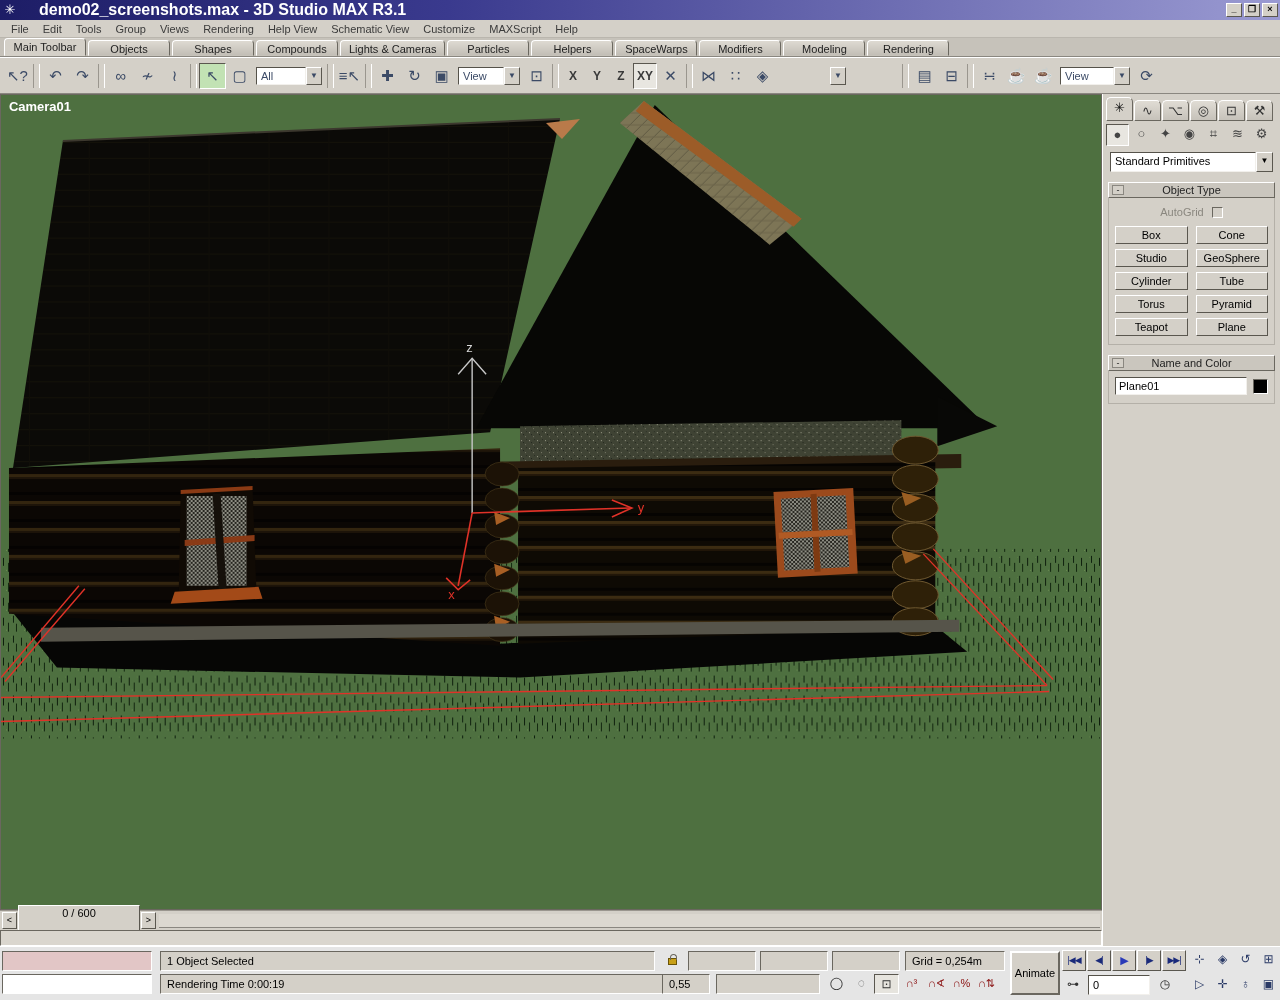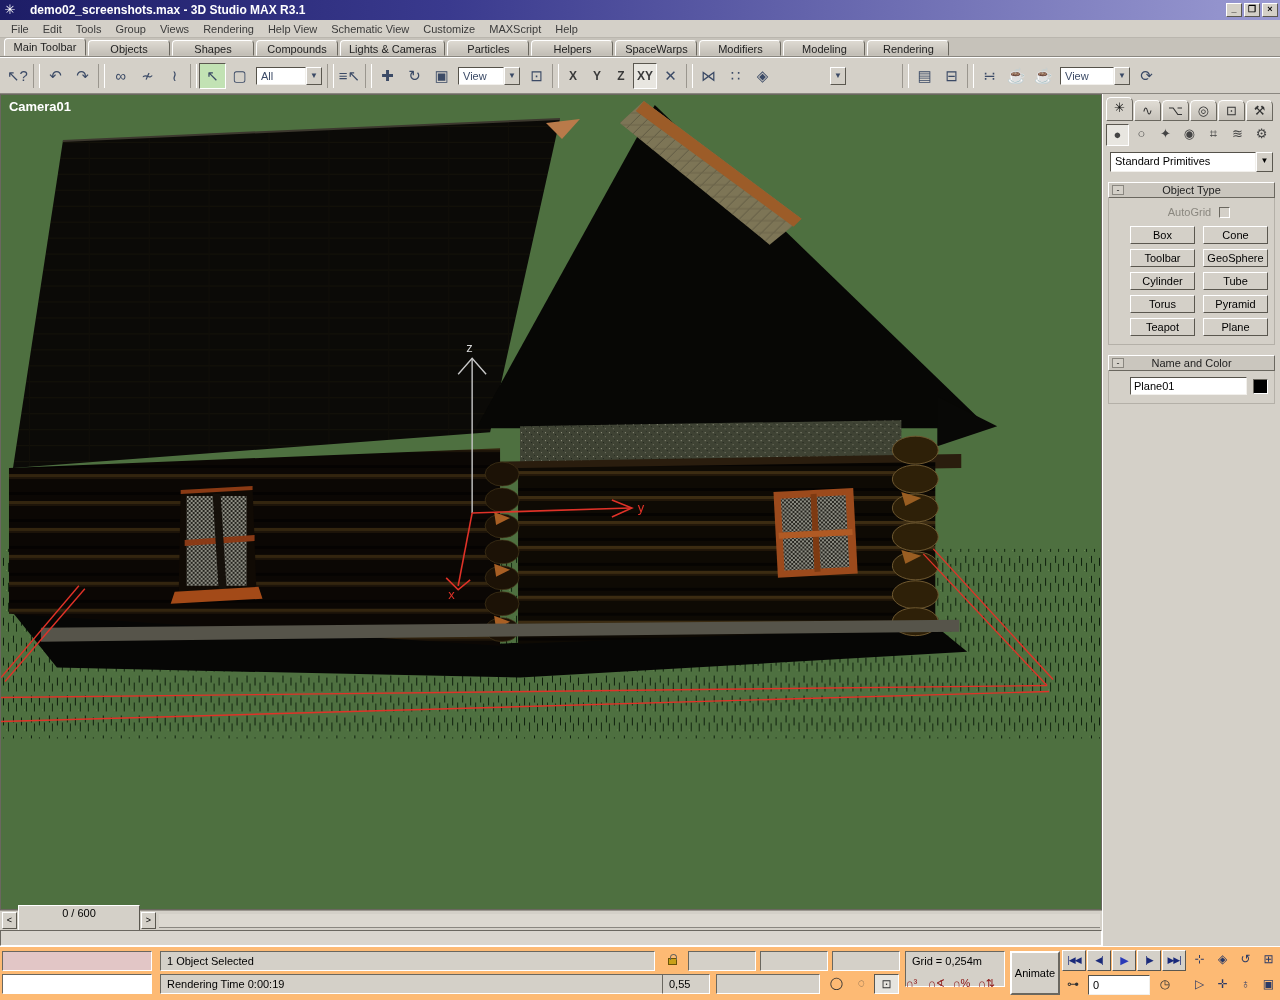--- a/index.html
+++ b/index.html
@@ -12,21 +12,21 @@
   .raised2 { background:#d4d0c8; border:2px solid; border-color:#ffffff #6a675f #6a675f #ffffff; }
   .sunken { background:#d4d0c8; border:1px solid; border-color:#6a675f #ffffff #ffffff #6a675f; }
   .pressed { background:#e6e4de; border:1px solid; border-color:#5a574f #ffffff #ffffff #5a574f; }
   .field  { background:#ffffff; border:1px solid; border-color:#55524a #f2f0ec #f2f0ec #55524a; }
 
   
   .titlebar { position:absolute; left:0; top:0; width:1280px; height:20px;
     background:linear-gradient(to right,#1d1d66,#3a3a8e 35%,#9a9ad2);
     display:flex; align-items:center; padding:0 2px; }
   .title-icon { width:16px; height:16px; color:#fff; font-size:13px; line-height:16px; text-align:center; }
-  .title-text { color:#fff; font-weight:bold; font-size:12px; margin-left:12px; flex:1;
+  .title-text { color:#fff; font-weight:bold; font-size:16px; margin-left:21px; flex:1;
     white-space:nowrap; overflow:hidden; }
   .winbtn { width:16px; height:14px; margin-left:2px; font-size:9px; line-height:11px;
     text-align:center; font-weight:bold; color:#000; }
 
   
   .menubar { position:absolute; left:0; top:20px; width:1280px; height:18px; background:#d4d0c8;
     display:flex; align-items:center; padding-left:4px; border-bottom:1px solid #bab6ae; }
   .menu-item { padding:2px 7px; color:#3a3a3a; }
 
   
@@ -69,21 +69,21 @@
   .cmd-cats { display:flex; height:24px; margin-bottom:4px; }
   .cmd-cat { width:23px; height:22px; margin-right:1px; text-align:center; font-size:13px;
     line-height:20px; color:#444; }
   .cmd-cat.pressed { background:#e8e6e0; border:1px solid; border-color:#5a574f #fff #fff #5a574f; }
   .cmd-combo { display:flex; height:20px; margin:2px 4px 10px 4px; }
   .rollout { margin:0 2px 10px 2px; }
   .rollout-head { position:relative; height:16px; background:#cac6be; border:1px solid;
     border-color:#ffffff #6a675f #6a675f #ffffff; text-align:center; line-height:14px; color:#222; }
   .rollout-minus { position:absolute; left:3px; top:2px; width:12px; height:10px; line-height:8px;
     text-align:center; border:1px solid #8a8780; background:#d4d0c8; font-size:9px; }
-  .rollout-body { border:1px solid #b4b0a8; border-top:none; padding:6px 6px 8px 21px; }
+  .rollout-body { border:1px solid #b4b0a8; border-top:none; padding:6px 6px 8px 6px; }
   .autogrid-row { display:flex; justify-content:center; align-items:center; height:16px;
     color:#8a877f; margin-bottom:6px; }
   .autogrid-box { width:11px; height:11px; margin-left:8px; background:#d4d0c8;
     border:1px solid; border-color:#6a675f #fff #fff #6a675f; }
   .objgrid { display:grid; grid-template-columns:1fr 1fr; gap:5px 8px; }
   .obj-btn { height:18px; text-align:center; line-height:16px; }
   .namerow { display:flex; align-items:center; }
   .name-field { flex:1; height:18px; padding:2px 3px; }
   .color-swatch { width:15px; height:15px; background:#000; margin-left:6px;
     border:1px solid; border-color:#6a675f #fff #fff #6a675f; }
@@ -91,21 +91,21 @@
   
   .trackrow { position:absolute; left:0; top:910px; width:1102px; height:20px; background:#d4d0c8;
     display:flex; align-items:center; padding:1px 2px; border-top:1px solid #9a968e; }
   .tl-btn { width:15px; height:17px; text-align:center; line-height:15px; font-size:9px; }
   .tl-slider { width:122px; height:31px; text-align:center; line-height:15px; margin:0 1px; }
   .tl-groove { flex:1; height:14px; margin-left:3px; background:#dcd8d0; border-bottom:1px solid #8a8780; }
   .rulerstrip { position:absolute; left:0; top:930px; width:1102px; height:16px; background:#dad6ce;
     border:1px solid; border-color:#6a675f #fff #fff #6a675f; }
 
   
-  .statusbar { position:absolute; left:0; top:946px; width:1280px; height:54px; background:#fdba74;
+  .statusbar { position:absolute; left:0; top:946px; width:1280px; height:54px; background:#e5e5e5;
     border-top:1px solid #ffffff; }
   .sb { position:absolute; }
   .sb-panel { padding:3px 6px; white-space:nowrap; overflow:hidden; }
   .mini-pink { background:#e2c6c6; }
   .sb-icon { text-align:center; font-size:12px; line-height:18px; color:#333; }
   .magnet { color:#8a1010; font-size:11px; }
   .animate-btn { text-align:center; line-height:40px; font-size:11px; }
   .pb-btn { text-align:center; font-size:9px; line-height:18px; color:#1a2a7a; letter-spacing:-1px; }
   .pb-play { color:#2a3ab8; font-size:11px; }
   .nav-icon { text-align:center; font-size:12px; line-height:18px; color:#2a3a66; }
@@ -462,21 +462,21 @@
       </div>
       <div class="rollout-body">
         <div class="autogrid-row">
           <span>AutoGrid</span>
           <span class="autogrid-box"></span>
         </div>
         <div class="objgrid">
 
         <span class="obj-btn raised">Box</span>
             <span class="obj-btn raised">Cone</span>
-            <span class="obj-btn raised">Toolbar</span>
+            <span class="obj-btn raised">Studio</span>
             <span class="obj-btn raised">GeoSphere</span>
             <span class="obj-btn raised">Cylinder</span>
             <span class="obj-btn raised">Tube</span>
             <span class="obj-btn raised">Torus</span>
             <span class="obj-btn raised">Pyramid</span>
             <span class="obj-btn raised">Teapot</span>
             <span class="obj-btn raised">Plane</span>
           </div>
       </div>
     </div>
@@ -505,21 +505,21 @@
     <span class="sb sunken mini-pink" style="left:2px;top:4px;width:150px;height:20px;"></span>
     <span class="sb sunken" style="left:2px;top:27px;width:150px;height:20px;background:#fff;"></span>
 
     <span class="sb sunken sb-panel" style="left:160px;top:4px;width:495px;height:20px;">1 Object Selected</span>
     <span class="sb sunken sb-panel" style="left:160px;top:27px;width:549px;height:20px;">Rendering Time  0:00:19</span>
 
     <span class="sb sb-icon" style="left:660px;top:4px;width:24px;height:20px;"><span class="padlock"></span></span>
     <span class="sb sunken" style="left:688px;top:4px;width:68px;height:20px;"></span>
     <span class="sb sunken" style="left:760px;top:4px;width:68px;height:20px;"></span>
     <span class="sb sunken" style="left:832px;top:4px;width:68px;height:20px;"></span>
-    <span class="sb sunken sb-panel" style="left:905px;top:4px;width:100px;height:36px;">Grid = 0,254m</span>
+    <span class="sb sunken sb-panel" style="left:905px;top:4px;width:100px;height:20px;">Grid = 0,254m</span>
 
     <span class="sb sunken sb-panel" style="left:662px;top:27px;width:48px;height:20px;">0,55</span>
     <span class="sb sunken" style="left:716px;top:27px;width:104px;height:20px;"></span>
 
     <span class="sb" style="left:824px;top:27px;width:178px;height:20px;display:flex;">
 
     <span class="sb-icon" style="width:25px;height:20px;">◯</span>
         <span class="sb-icon" style="width:25px;height:20px;">◌</span>
         <span class="sb-icon pressed" style="width:25px;height:20px;">⊡</span>
         <span class="sb-icon magnet" style="width:25px;height:20px;">∩³</span>

